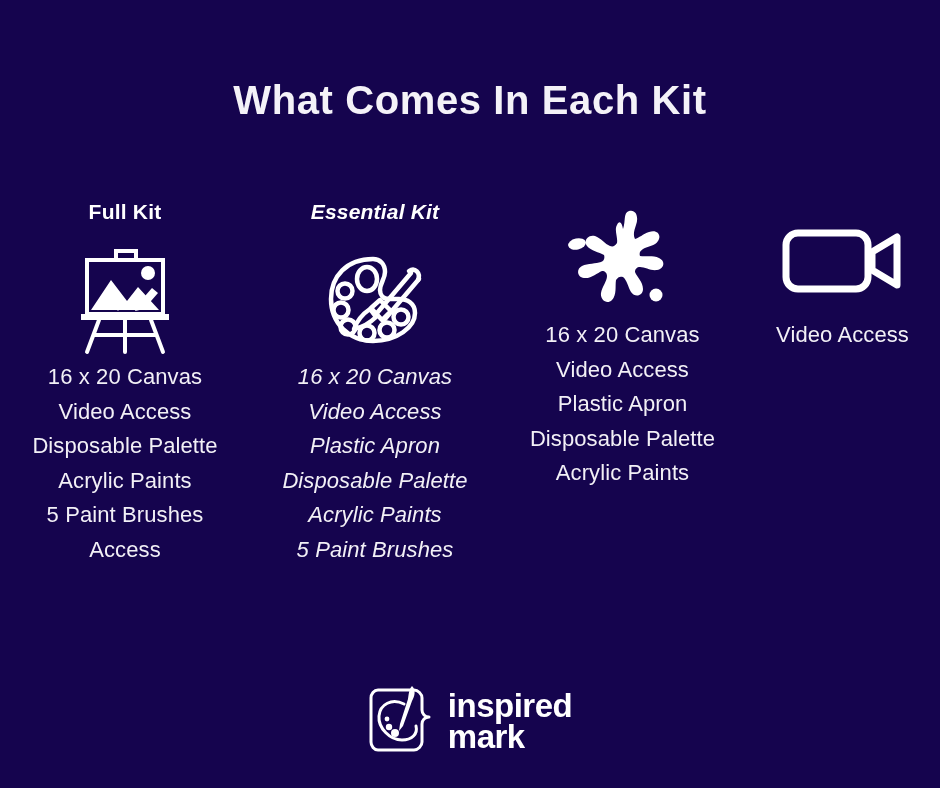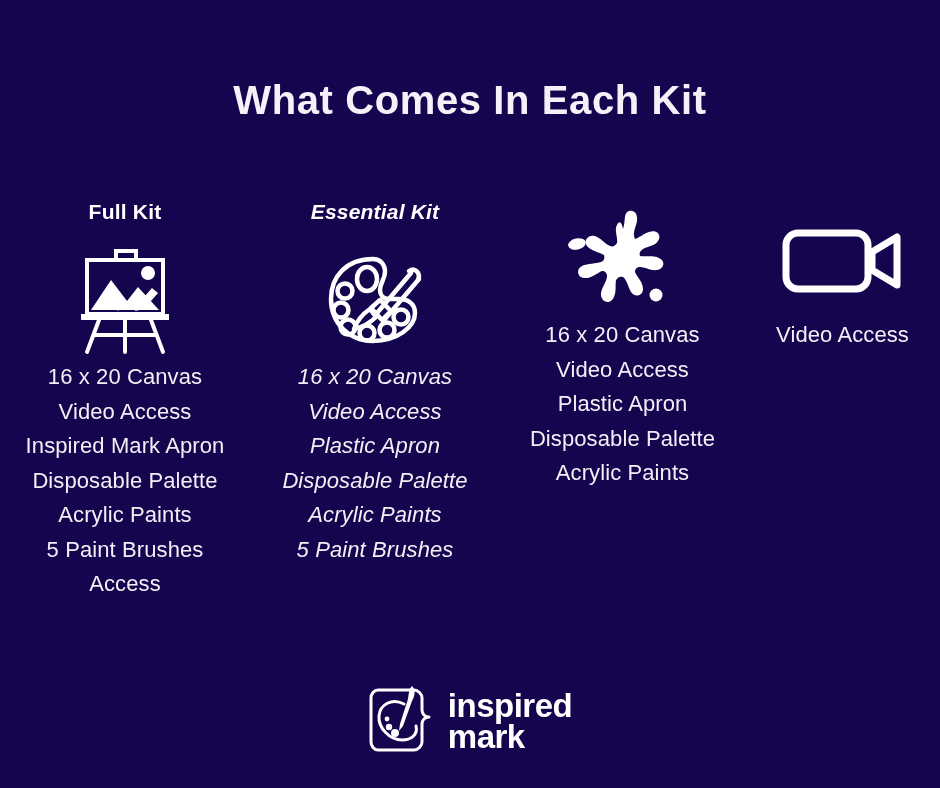--- a/index.html
+++ b/index.html
@@ -142,21 +142,20 @@
 
           <path d="M24 73 L12 105" stroke="#ffffff" stroke-width="4" stroke-linecap="round"></path>
           <path d="M76 73 L88 105" stroke="#ffffff" stroke-width="4" stroke-linecap="round"></path>
           <path d="M50 73 L50 105" stroke="#ffffff" stroke-width="4" stroke-linecap="round"></path>
           <path d="M19 88 L81 88" stroke="#ffffff" stroke-width="4" stroke-linecap="round"></path>
         </svg>
       </div>
       <ul class="kit-list">
         <li>16 x 20 Canvas</li>
         <li>Video Access</li>
-        <li>Inspired Mark Apron</li>
         <li>Disposable Palette</li>
         <li>Acrylic Paints</li>
         <li>5 Paint Brushes</li>
         <li>Access</li>
       </ul>
     </div>
 
     <div class="kit-col col-1">
       <div class="kit-heading">Essential Kit</div>
       <div class="kit-icon">

